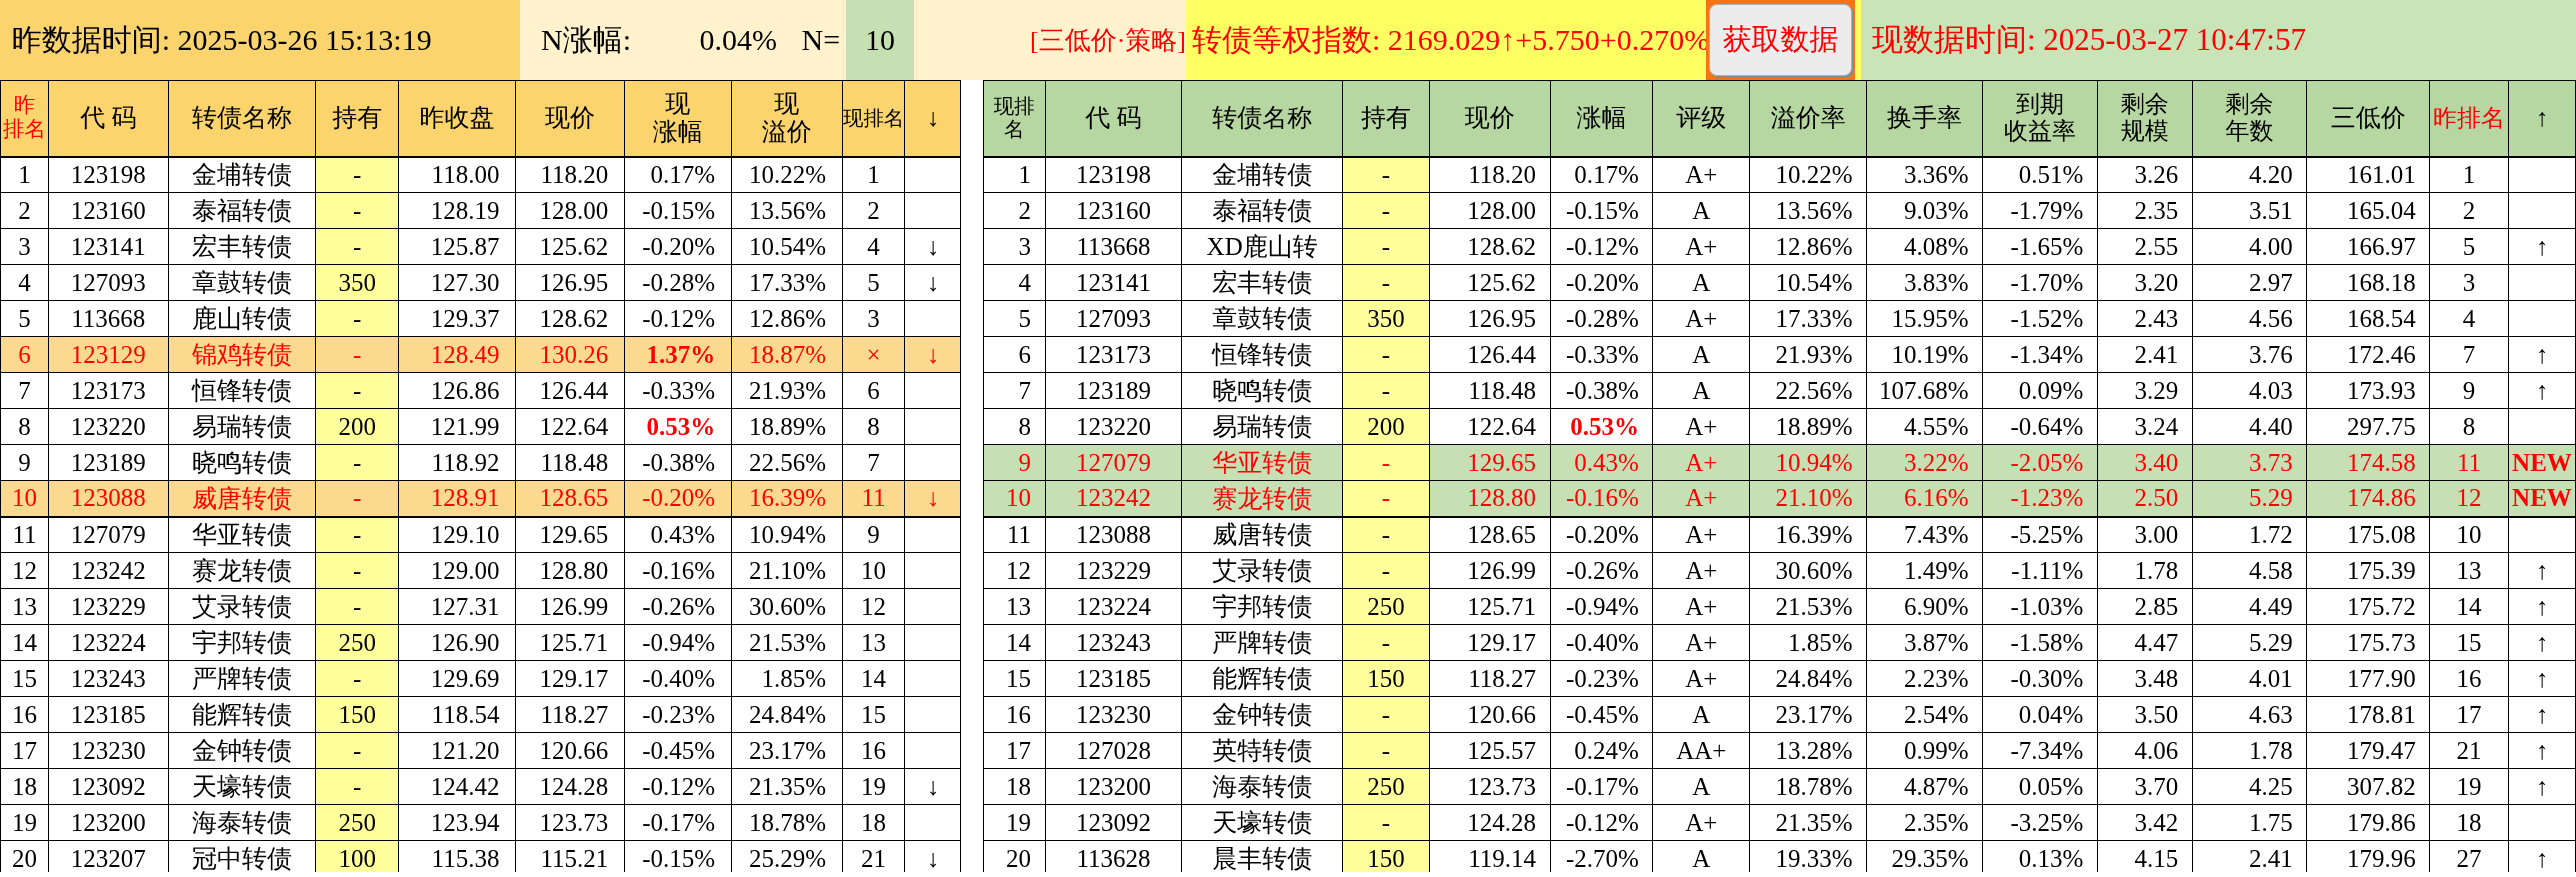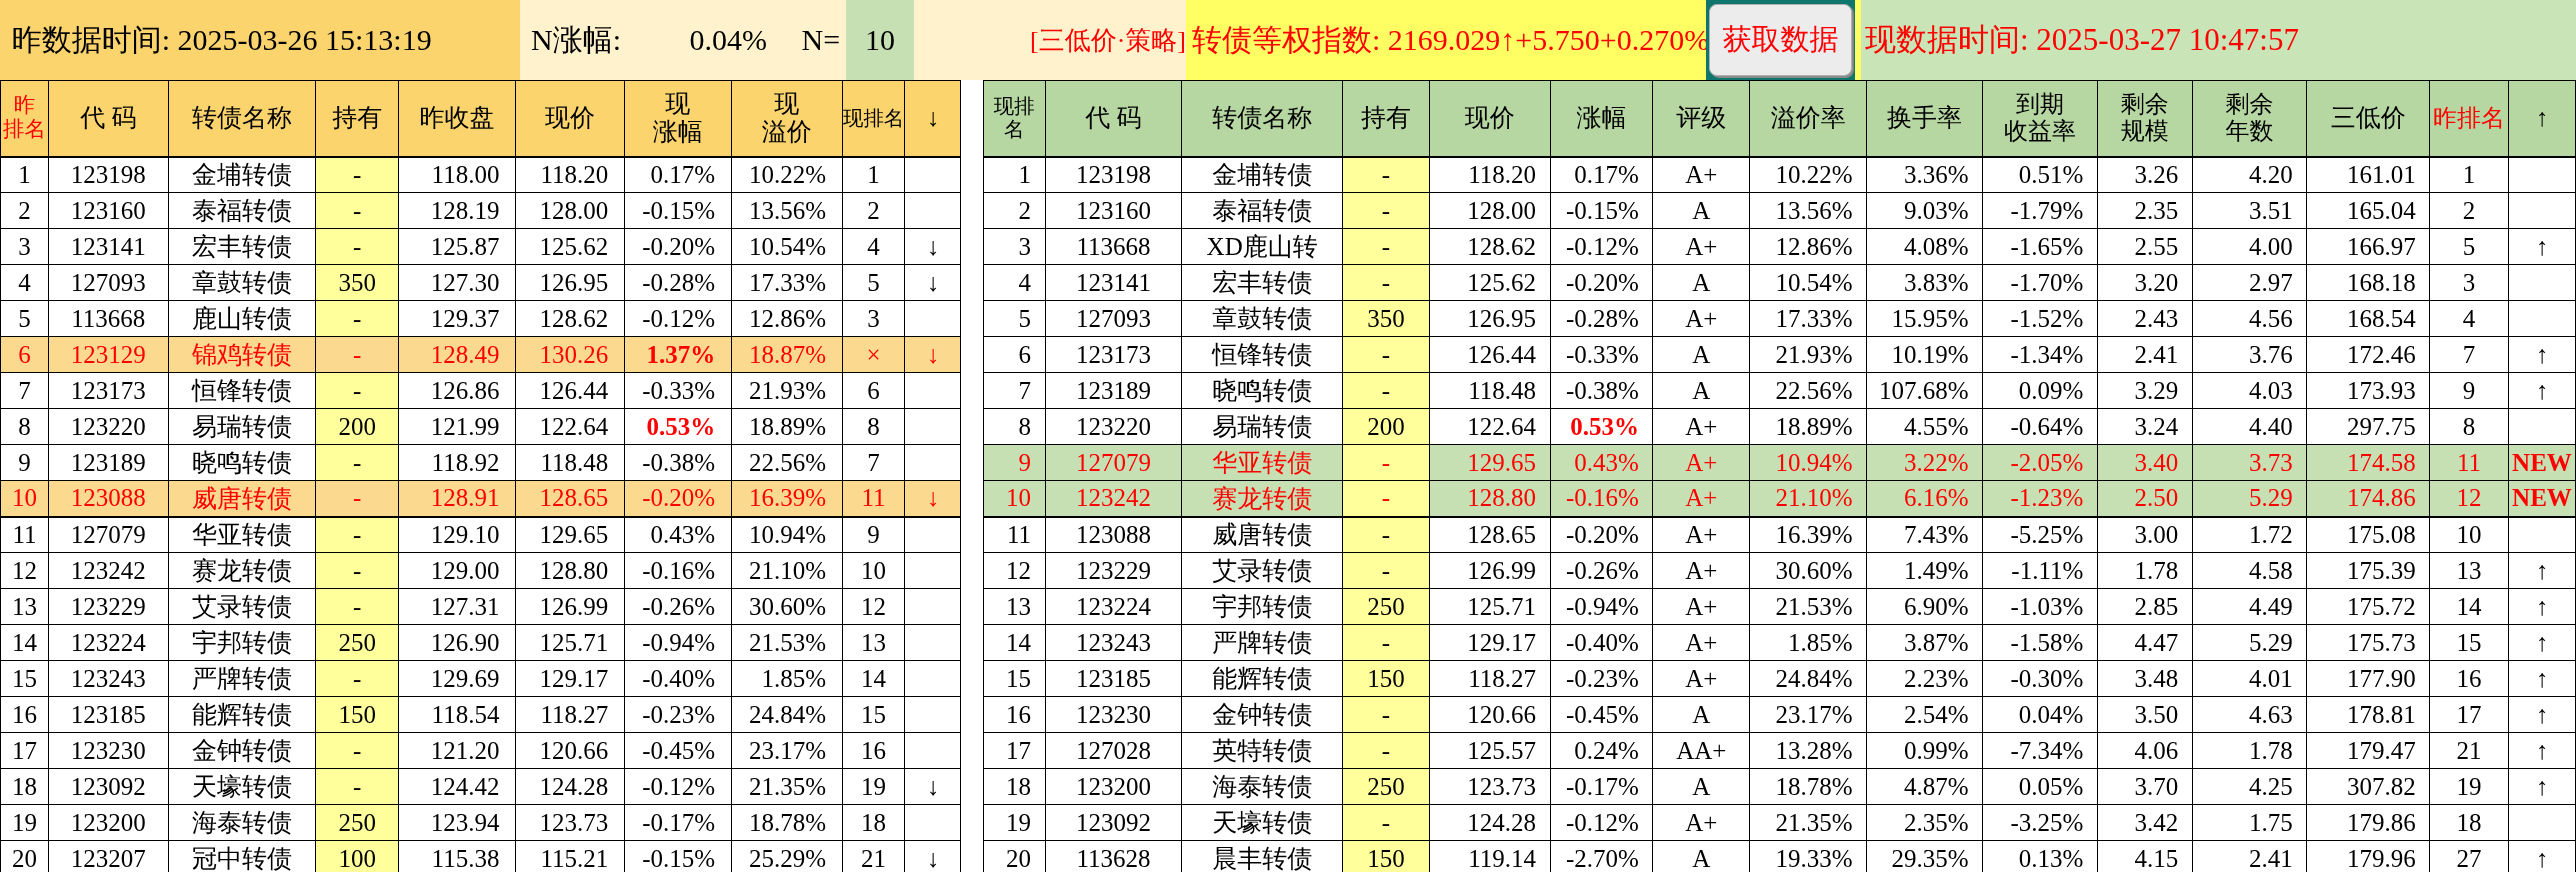--- a/index.html
+++ b/index.html
@@ -4,31 +4,31 @@
 <style>
   html,body { margin:0; padding:0; background:#fff; }
   body { font-family:"Liberation Serif","DejaVu Serif",serif; }
   .app { position:relative; width:2576px; height:872px; background:#fff; overflow:hidden; }
 
   
   .topbar { display:flex; height:80px; font-size:30px; color:#000; }
   .topbar .seg { display:flex; align-items:center; box-sizing:border-box; overflow:hidden; white-space:nowrap; }
   .seg-ytime    { width:520px; background:#FBD46E; padding-left:11.7px; }
   .seg-ngain    { width:326px; background:#FFF2CC; }
-  .seg-ngain .nlab { margin-left:11px;text-align:right; }
+  .seg-ngain .nlab { margin-left:21px;text-align:right; }
   .seg-ngain .nval { width:146px; text-align:right; }
   .seg-ngain .neq  { margin-left:auto; margin-right:5.8px; }
   .seg-nnum     { width:68px; background:#C6E0B4; justify-content:center; }
   .seg-strategy { width:272px; background:#FFF2CC; color:#FF0000; justify-content:flex-end; font-size:26px; }
   .seg-index    { width:520px; background:#FFFF64; color:#FF0000; padding-left:6px; font-size:30px; }
-  .seg-fetch    { width:149px; background:#0f766e; padding:3.9px 2.9px; }
+  .seg-fetch    { width:149px; background:#f97316; padding:3.9px 2.9px; }
   .fetch-btn { width:100%; height:100%; background:#ECECEC; border:1px solid #B0B0B0; border-radius:7.8px;
                box-shadow:1.9px 1.9px 0 #8A8A8A; color:#FF0000; font-size:29px; cursor:pointer;
                font-family:"Liberation Serif","DejaVu Serif",serif; }
-  .seg-ctime    { flex:1; background:#C9E4B6; color:#FF0000; padding-left:4px; border-left:6.8px solid #FFFF64; font-size:31px; }
+  .seg-ctime    { flex:1; background:#C9E4B6; color:#FF0000; padding-left:11px; border-left:6.8px solid #FFFF64; font-size:31px; }
 
   
   .tables { display:flex; align-items:flex-start; }
   .gapcol { width:21.4px; height:797px; background:#fff; }
   table.grid { border-collapse:collapse; table-layout:fixed; font-size:25px; border:1.9px solid #000; }
   .grid th, .grid td { border:1px solid #000; padding:0; overflow:hidden; box-sizing:border-box; }
   .grid thead th { height:76px; font-weight:normal; white-space:pre-line; line-height:1.12; vertical-align:middle;
                    text-align:center; border-bottom:2.9px solid #000; font-size:25px; }
   .grid tbody td { height:36px; white-space:nowrap; vertical-align:middle; }
   .grid tbody tr.cut td { border-bottom:2.9px solid #000; }

